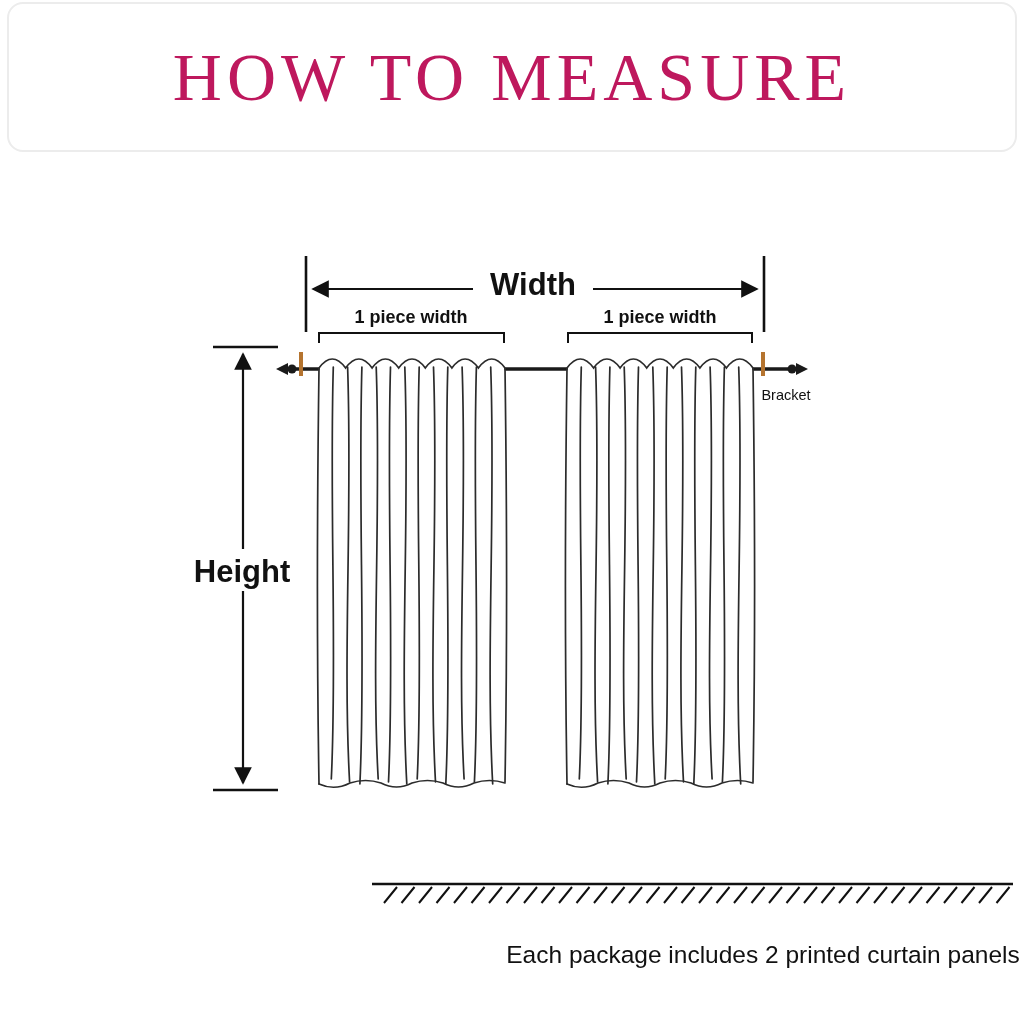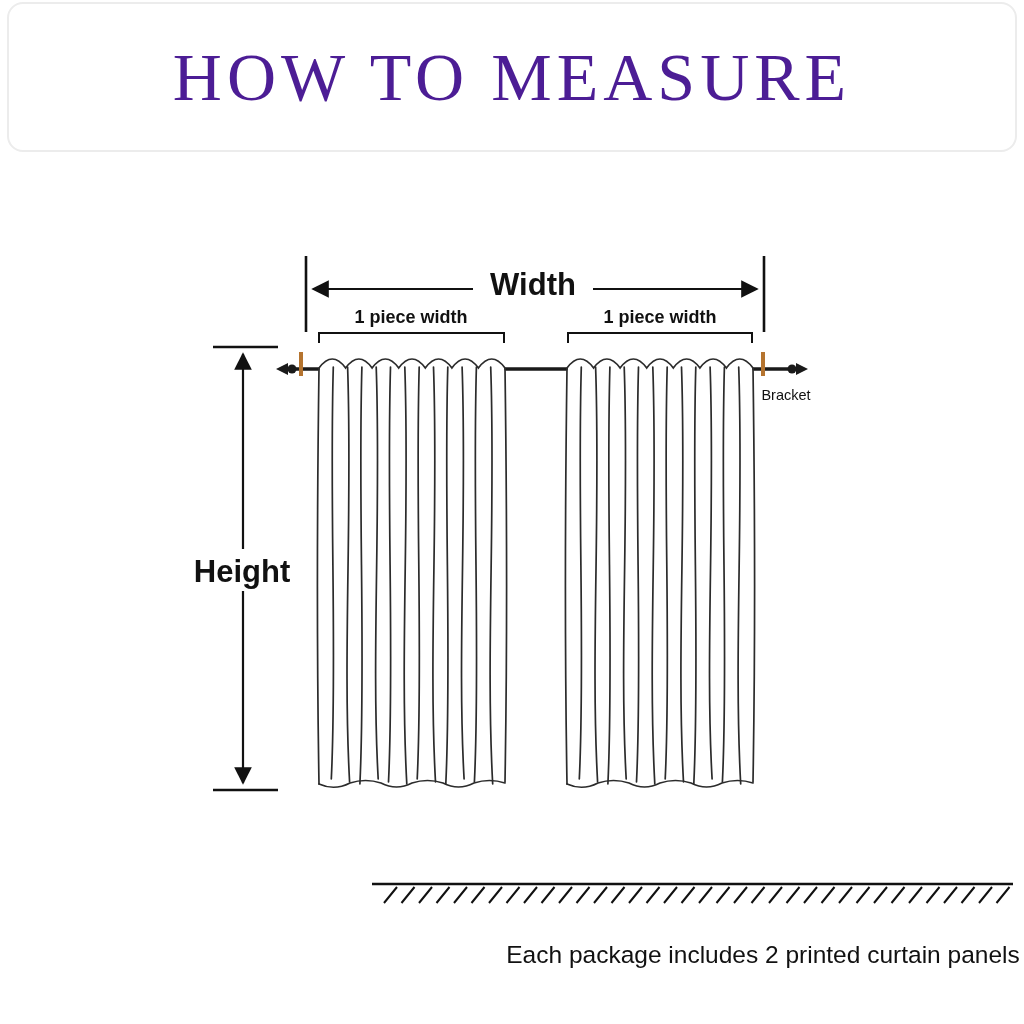--- a/index.html
+++ b/index.html
@@ -2,21 +2,21 @@
 <html><head>
 <meta charset="utf-8">
 <style>
   html,body{margin:0;padding:0;background:#ffffff;}
   .canvas{position:relative;width:1024px;height:1024px;background:#fff;overflow:hidden;
           font-family:"Liberation Sans",sans-serif;}
   .title-card{position:absolute;left:7px;right:7px;top:2px;height:150px;
               background:#fff;border:2px solid #ececec;border-radius:16px;
               display:flex;align-items:center;justify-content:center;box-sizing:border-box;}
   .title-card h1{margin:0;font-family:"Liberation Serif",serif;font-weight:400;
-                 font-size:68px;letter-spacing:5px;color:#4c1d95;white-space:nowrap;}
+                 font-size:68px;letter-spacing:5px;color:#be185d;white-space:nowrap;}
   #diagram{position:absolute;left:0;top:0;}
   svg text{font-family:"Liberation Sans",sans-serif;fill:#111;}
   .label-big{font-size:31px;font-weight:bold;}
   .label-small{font-size:18px;font-weight:bold;}
   .label-tiny{font-size:14.5px;}
   .footer-note{font-size:24.5px;}
   .meas{stroke:#111;stroke-width:2.6;}
   .arrowline{stroke:#111;stroke-width:2.2;}
   .bracketline{stroke:#111;stroke-width:2;}
   .rod{stroke:#1a1a1a;stroke-width:3.5;stroke-linecap:round;}

